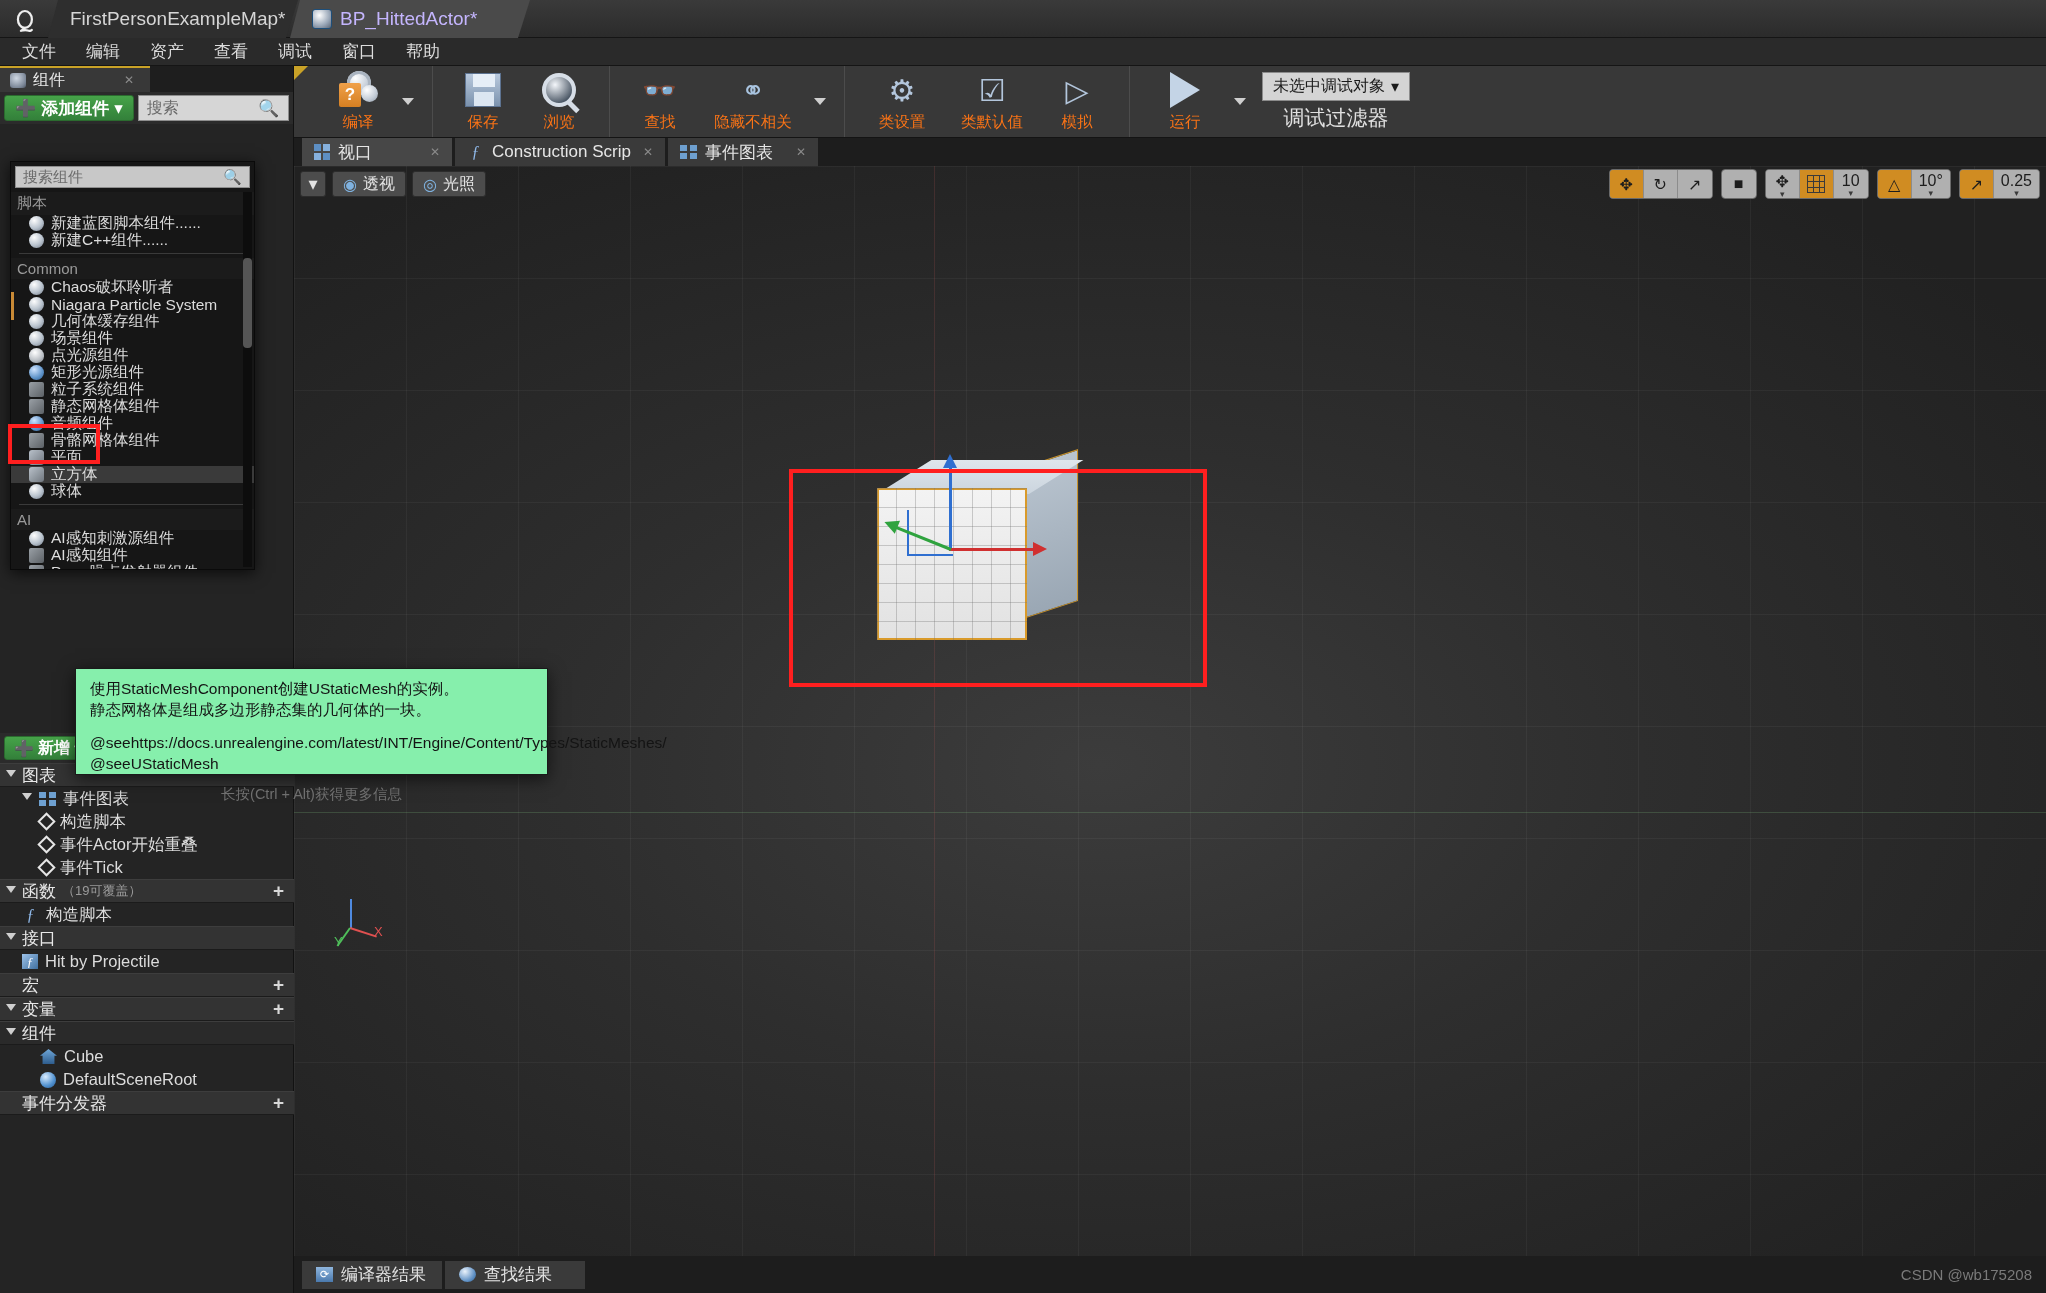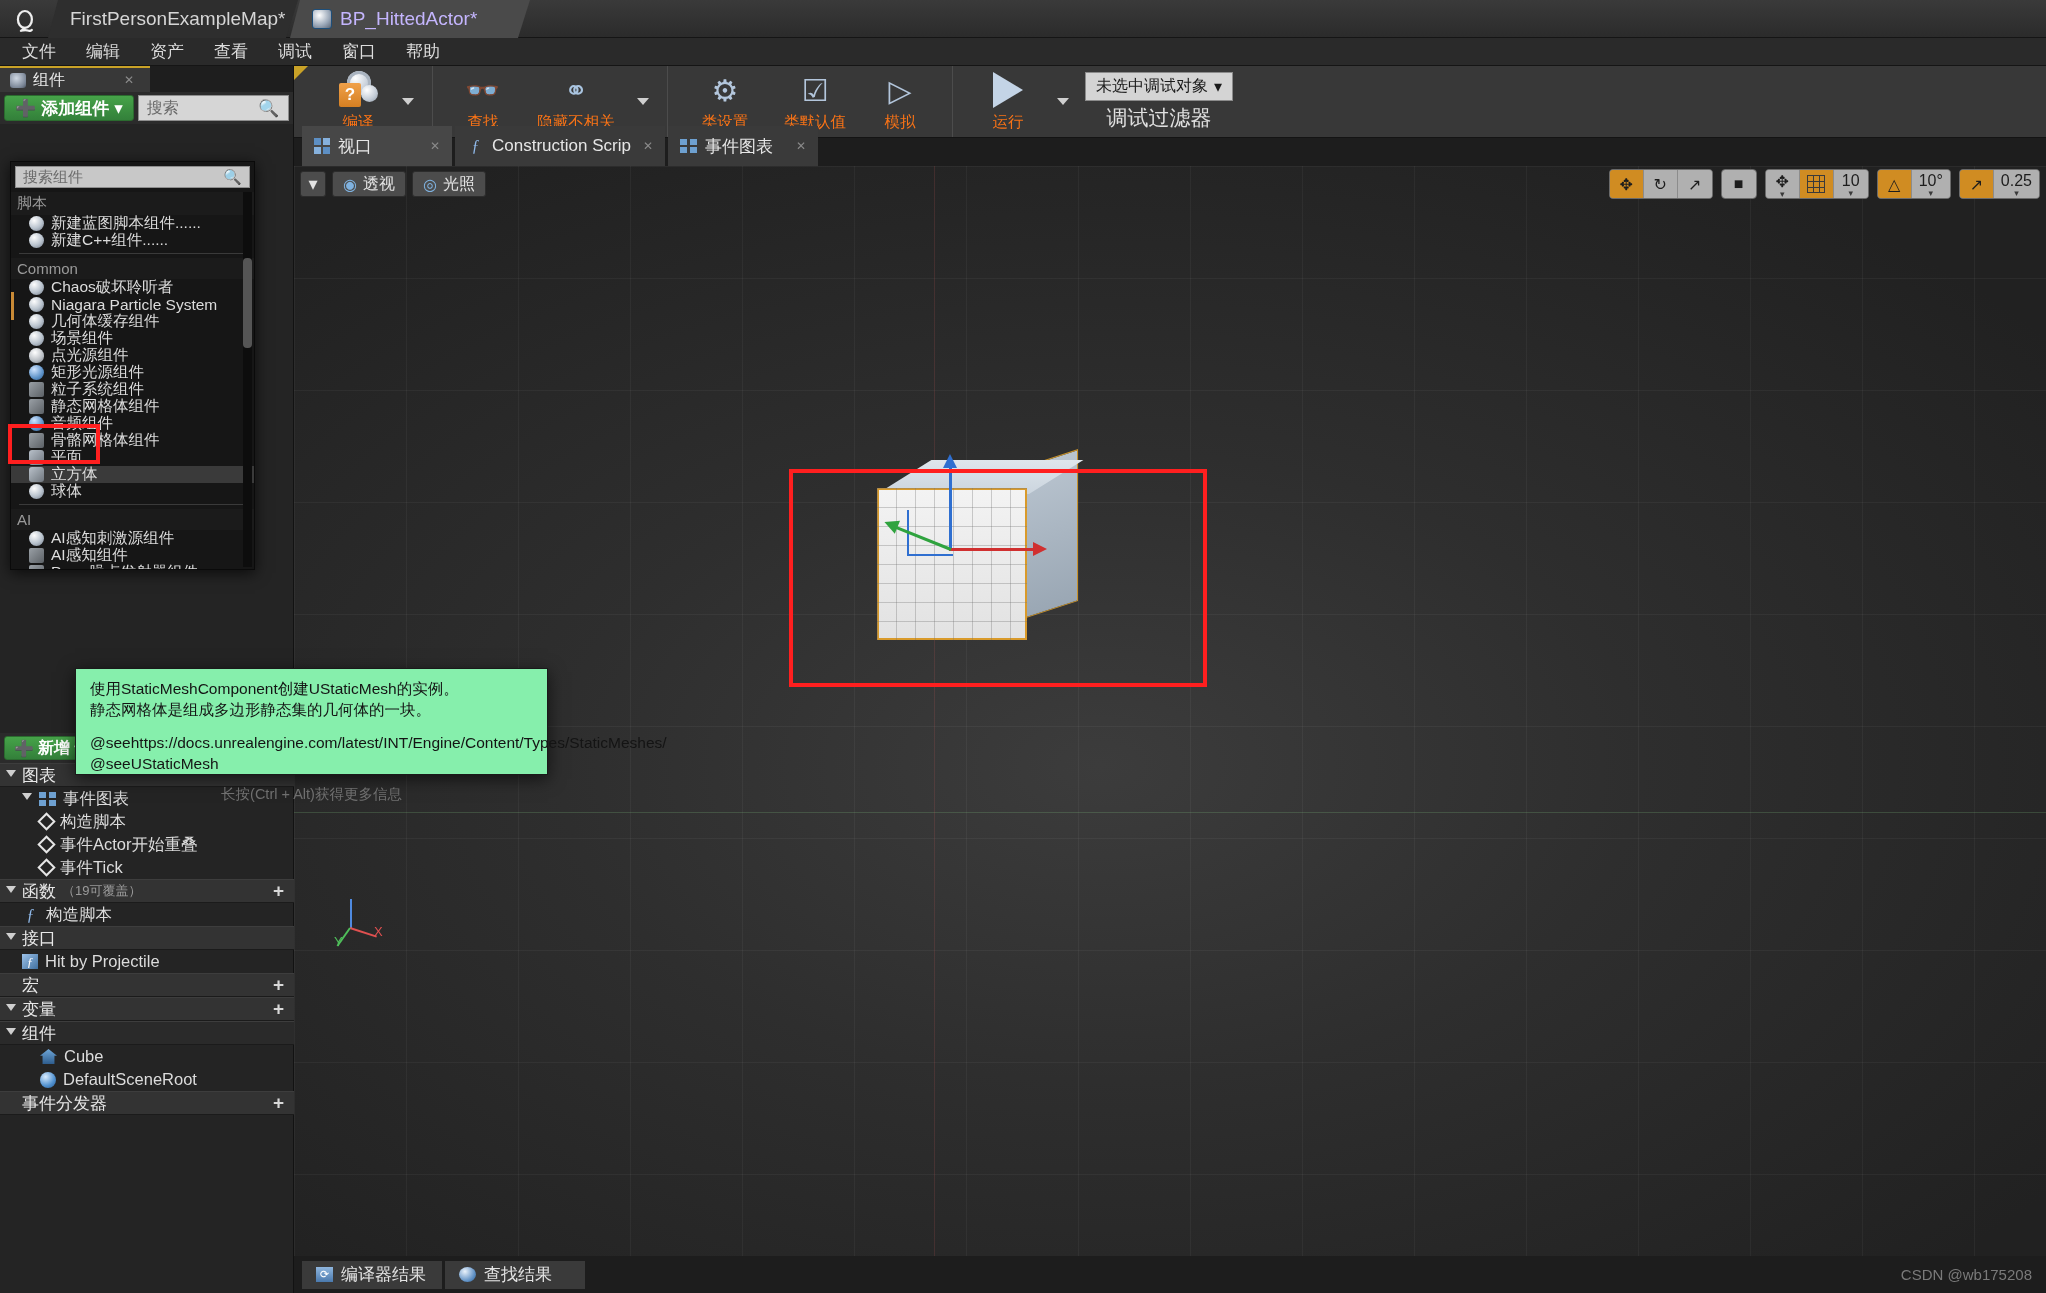--- a/index.html
+++ b/index.html
@@ -252,21 +252,21 @@
     width:0;height:0;border-left:30px solid #c4d4e6;
     border-top:18px solid transparent; border-bottom:18px solid transparent;
   }
 
   
   .vp-tabrow{
     position:absolute; left:294px; top:138px; width:1752px; height:28px;
     background:#1d1d1d; display:flex; align-items:flex-end; gap:3px; padding-left:8px;
   }
   .vp-tab{
-    height:40px; background:#3a3a3a; display:flex; align-items:center; gap:8px;
+    height:28px; background:#3a3a3a; display:flex; align-items:center; gap:8px;
     padding:4px 12px; font-size:17px; color:#e6e6e6; min-width:150px;
   }
   .vp-tab.sel{ background:#474747; }
   .vp-tab .x{ margin-left:auto; font-size:12px; color:#8a8a8a; }
   .vp-grid-ico{ width:16px;height:16px; flex:none;
     background:
       linear-gradient(#5d8fc4,#5d8fc4) 0 0/7px 7px no-repeat,
       linear-gradient(#86b1dd,#86b1dd) 9px 0/7px 7px no-repeat,
       linear-gradient(#86b1dd,#86b1dd) 0 9px/7px 7px no-repeat,
       linear-gradient(#5d8fc4,#5d8fc4) 9px 9px/7px 7px no-repeat; }
@@ -633,20 +633,34 @@
           <div class="gear big"></div>
             <div class="gear sm"></div>
             <div class="qbox">?</div>
         </div>
       </div>
       <div class="lbl">编译</div>
     </div>
     <div class="caret"></div>
   </div>
 
+  <div class="tb-group">
+    <div class="tb-btn">
+      <div class="tb-ico">
+          <div class="ico-save"></div>
+        </div>
+      <div class="lbl">保存</div>
+    </div>
+    <div class="tb-btn">
+      <div class="tb-ico">
+          <div class="ico-find"></div>
+        </div>
+      <div class="lbl">浏览</div>
+    </div>
+  </div>
 
   <div class="tb-group">
     <div class="tb-btn">
       <div class="tb-ico ico-binoc">👓</div>
       <div class="lbl">查找</div>
     </div>
     <div class="tb-btn" style="width:110px">
       <div class="tb-ico ico-blue">⚭</div>
       <div class="lbl">隐藏不相关</div>
     </div>

